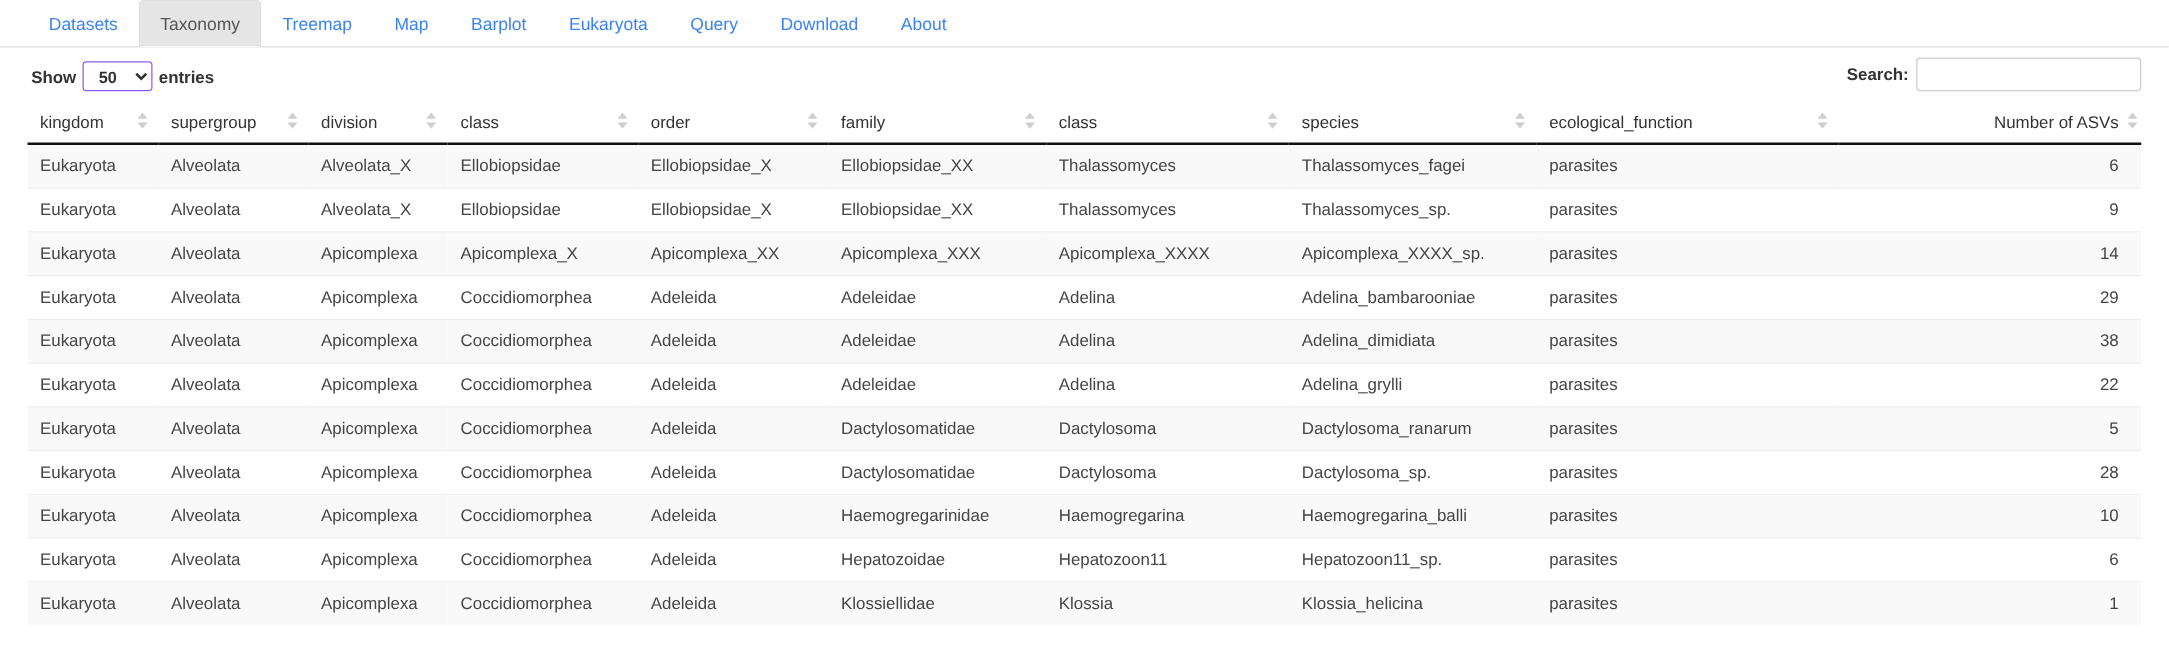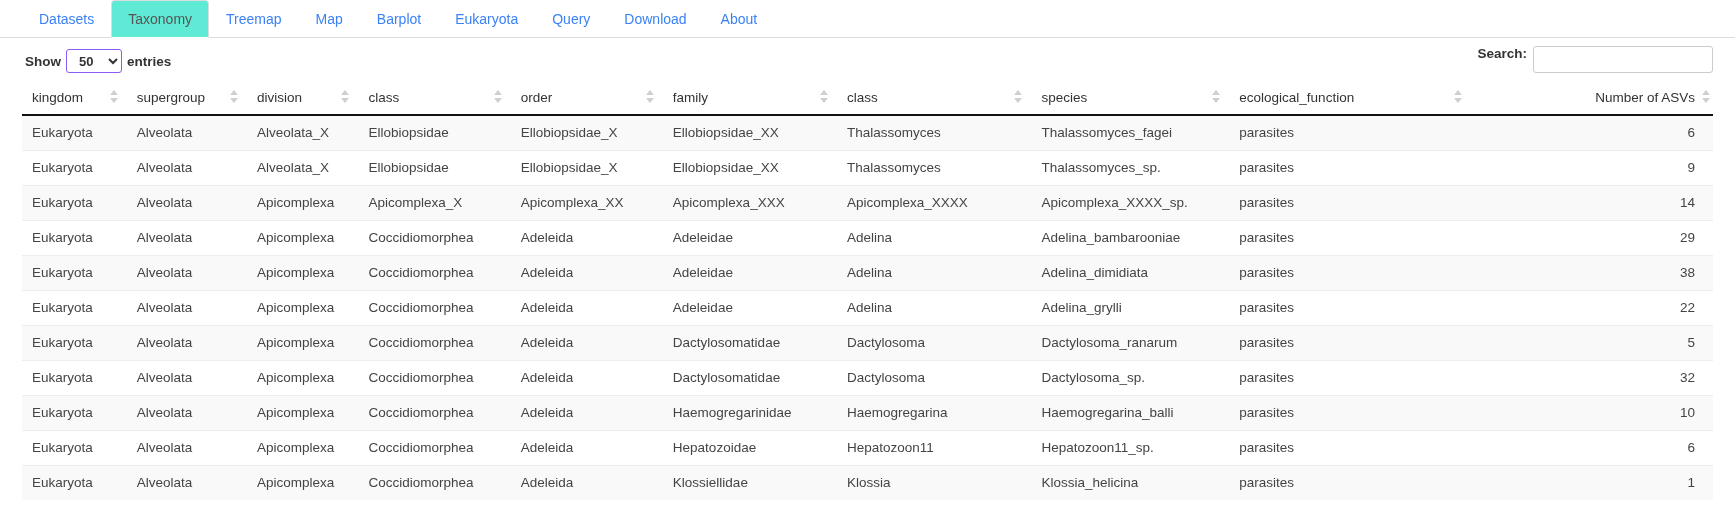--- a/index.html
+++ b/index.html
@@ -36,21 +36,21 @@
     color: #3b82f6;
     text-decoration: none;
     border: 1px solid transparent;
     border-radius: 4px 4px 0 0;
     margin-bottom: -1px;
     cursor: pointer;
     white-space: nowrap;
   }
   .tab.active {
     color: #555555;
-    background: #5eead4;
+    background: #e5e5e5;
     border-color: #dddddd #dddddd #ffffff;
     cursor: default;
   }
 
   
   .controls {
     position: relative;
     height: 44px;
     padding: 0 20px;
     box-sizing: border-box;
@@ -80,20 +80,21 @@
     cursor: pointer;
   }
   .filter-box {
     position: absolute;
     right: 22px;
     top: 8px;
     font-size: 13.5px;
     font-weight: bold;
     color: #333333;
     display: flex;
+    align-items: center;
     white-space: nowrap;
     margin-left: 19px;
   }
   .filter-input {
     margin-left: 6px;
     width: 180px;
     height: 27px;
     box-sizing: border-box;
     padding: 3px 6px;
     font-family: "Liberation Sans", sans-serif;
@@ -358,21 +359,21 @@
         <tr class="even">
           <td>Eukaryota</td>
           <td>Alveolata</td>
           <td>Apicomplexa</td>
           <td>Coccidiomorphea</td>
           <td>Adeleida</td>
           <td>Dactylosomatidae</td>
           <td>Dactylosoma</td>
           <td>Dactylosoma_sp.</td>
           <td>parasites</td>
-          <td class="num">32</td>
+          <td class="num">28</td>
         </tr>
         <tr class="odd">
           <td>Eukaryota</td>
           <td>Alveolata</td>
           <td>Apicomplexa</td>
           <td>Coccidiomorphea</td>
           <td>Adeleida</td>
           <td>Haemogregarinidae</td>
           <td>Haemogregarina</td>
           <td>Haemogregarina_balli</td>

